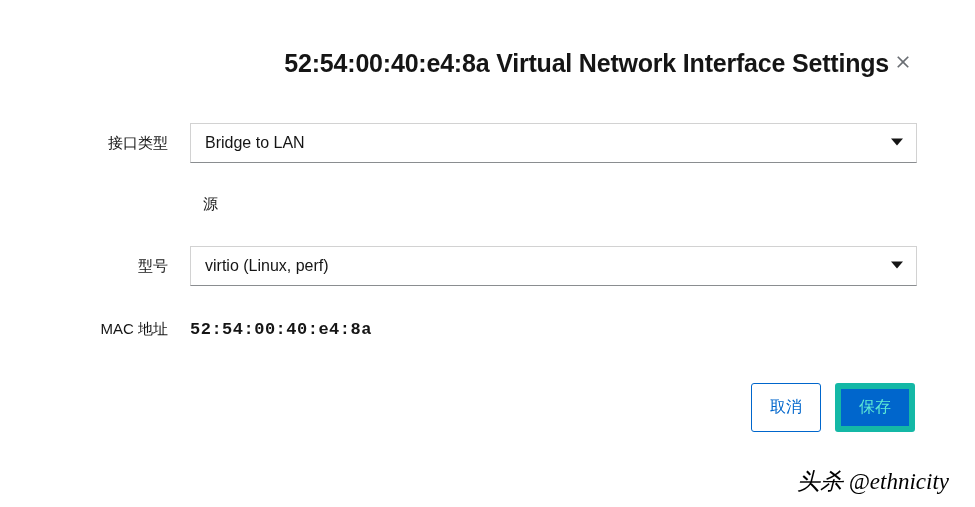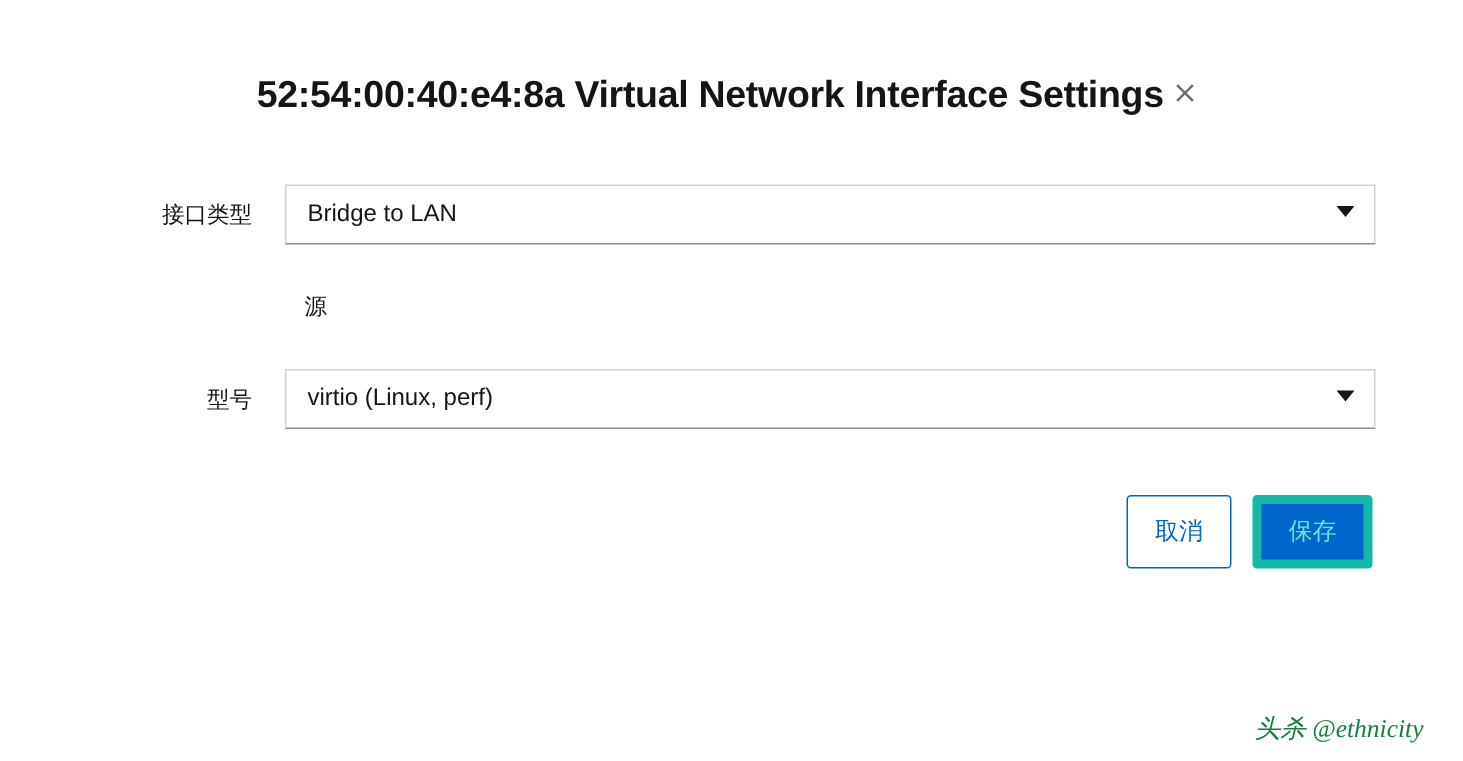--- a/index.html
+++ b/index.html
@@ -12,21 +12,21 @@
       background: #fff;
       width: 975px;
       height: 507px;
       position: relative;
     }
     .modal {
       padding: 48px 58px 30px 58px;
     }
     .header {
       display: flex;
-      justify-content: center;
+      justify-content: flex-end;
       align-items: center;
       margin-bottom: 44px;
     }
     .title {
       font-size: 25px;
       font-weight: 600;
       color: #151515;
       letter-spacing: -0.2px;
     }
     .close-btn {
@@ -124,22 +124,22 @@
     }
     .btn-primary {
       background: #0066cc;
       color: #5eead4;
       border: 6px solid #14b8a6;
     }
     .watermark {
       position: absolute;
       bottom: 10px;
       right: 26px;
-      font-size: 17px;
-      color: #15803d;
+      font-size: 23px;
+      color: #000000;
       font-style: italic;
       font-family: Georgia, serif;
     }
   </style>
 </head>
 <body>
 
 <div class="modal">
   <div class="header">
     <h1 class="title">52:54:00:40:e4:8a Virtual Network Interface Settings</h1>
@@ -177,20 +177,24 @@
         <span>virtio (Linux, perf)</span>
       </div>
       <span class="caret">
         <svg viewBox="0 0 10 6">
             <path d="M0 0 L5 6 L10 0 Z"></path>
           </svg>
       </span>
     </div>
   </div>
 
+  <div class="form-row">
+    <div class="label">MAC 地址</div>
+    <div class="mac-value">52:54:00:40:e4:8a</div>
+  </div>
 
   <div class="footer">
     <button class="btn btn-secondary">取消</button>
     <button class="btn btn-primary">保存</button>
   </div>
 </div>
 
 <div class="watermark">头杀 @ethnicity</div>
 
 </body></html>

